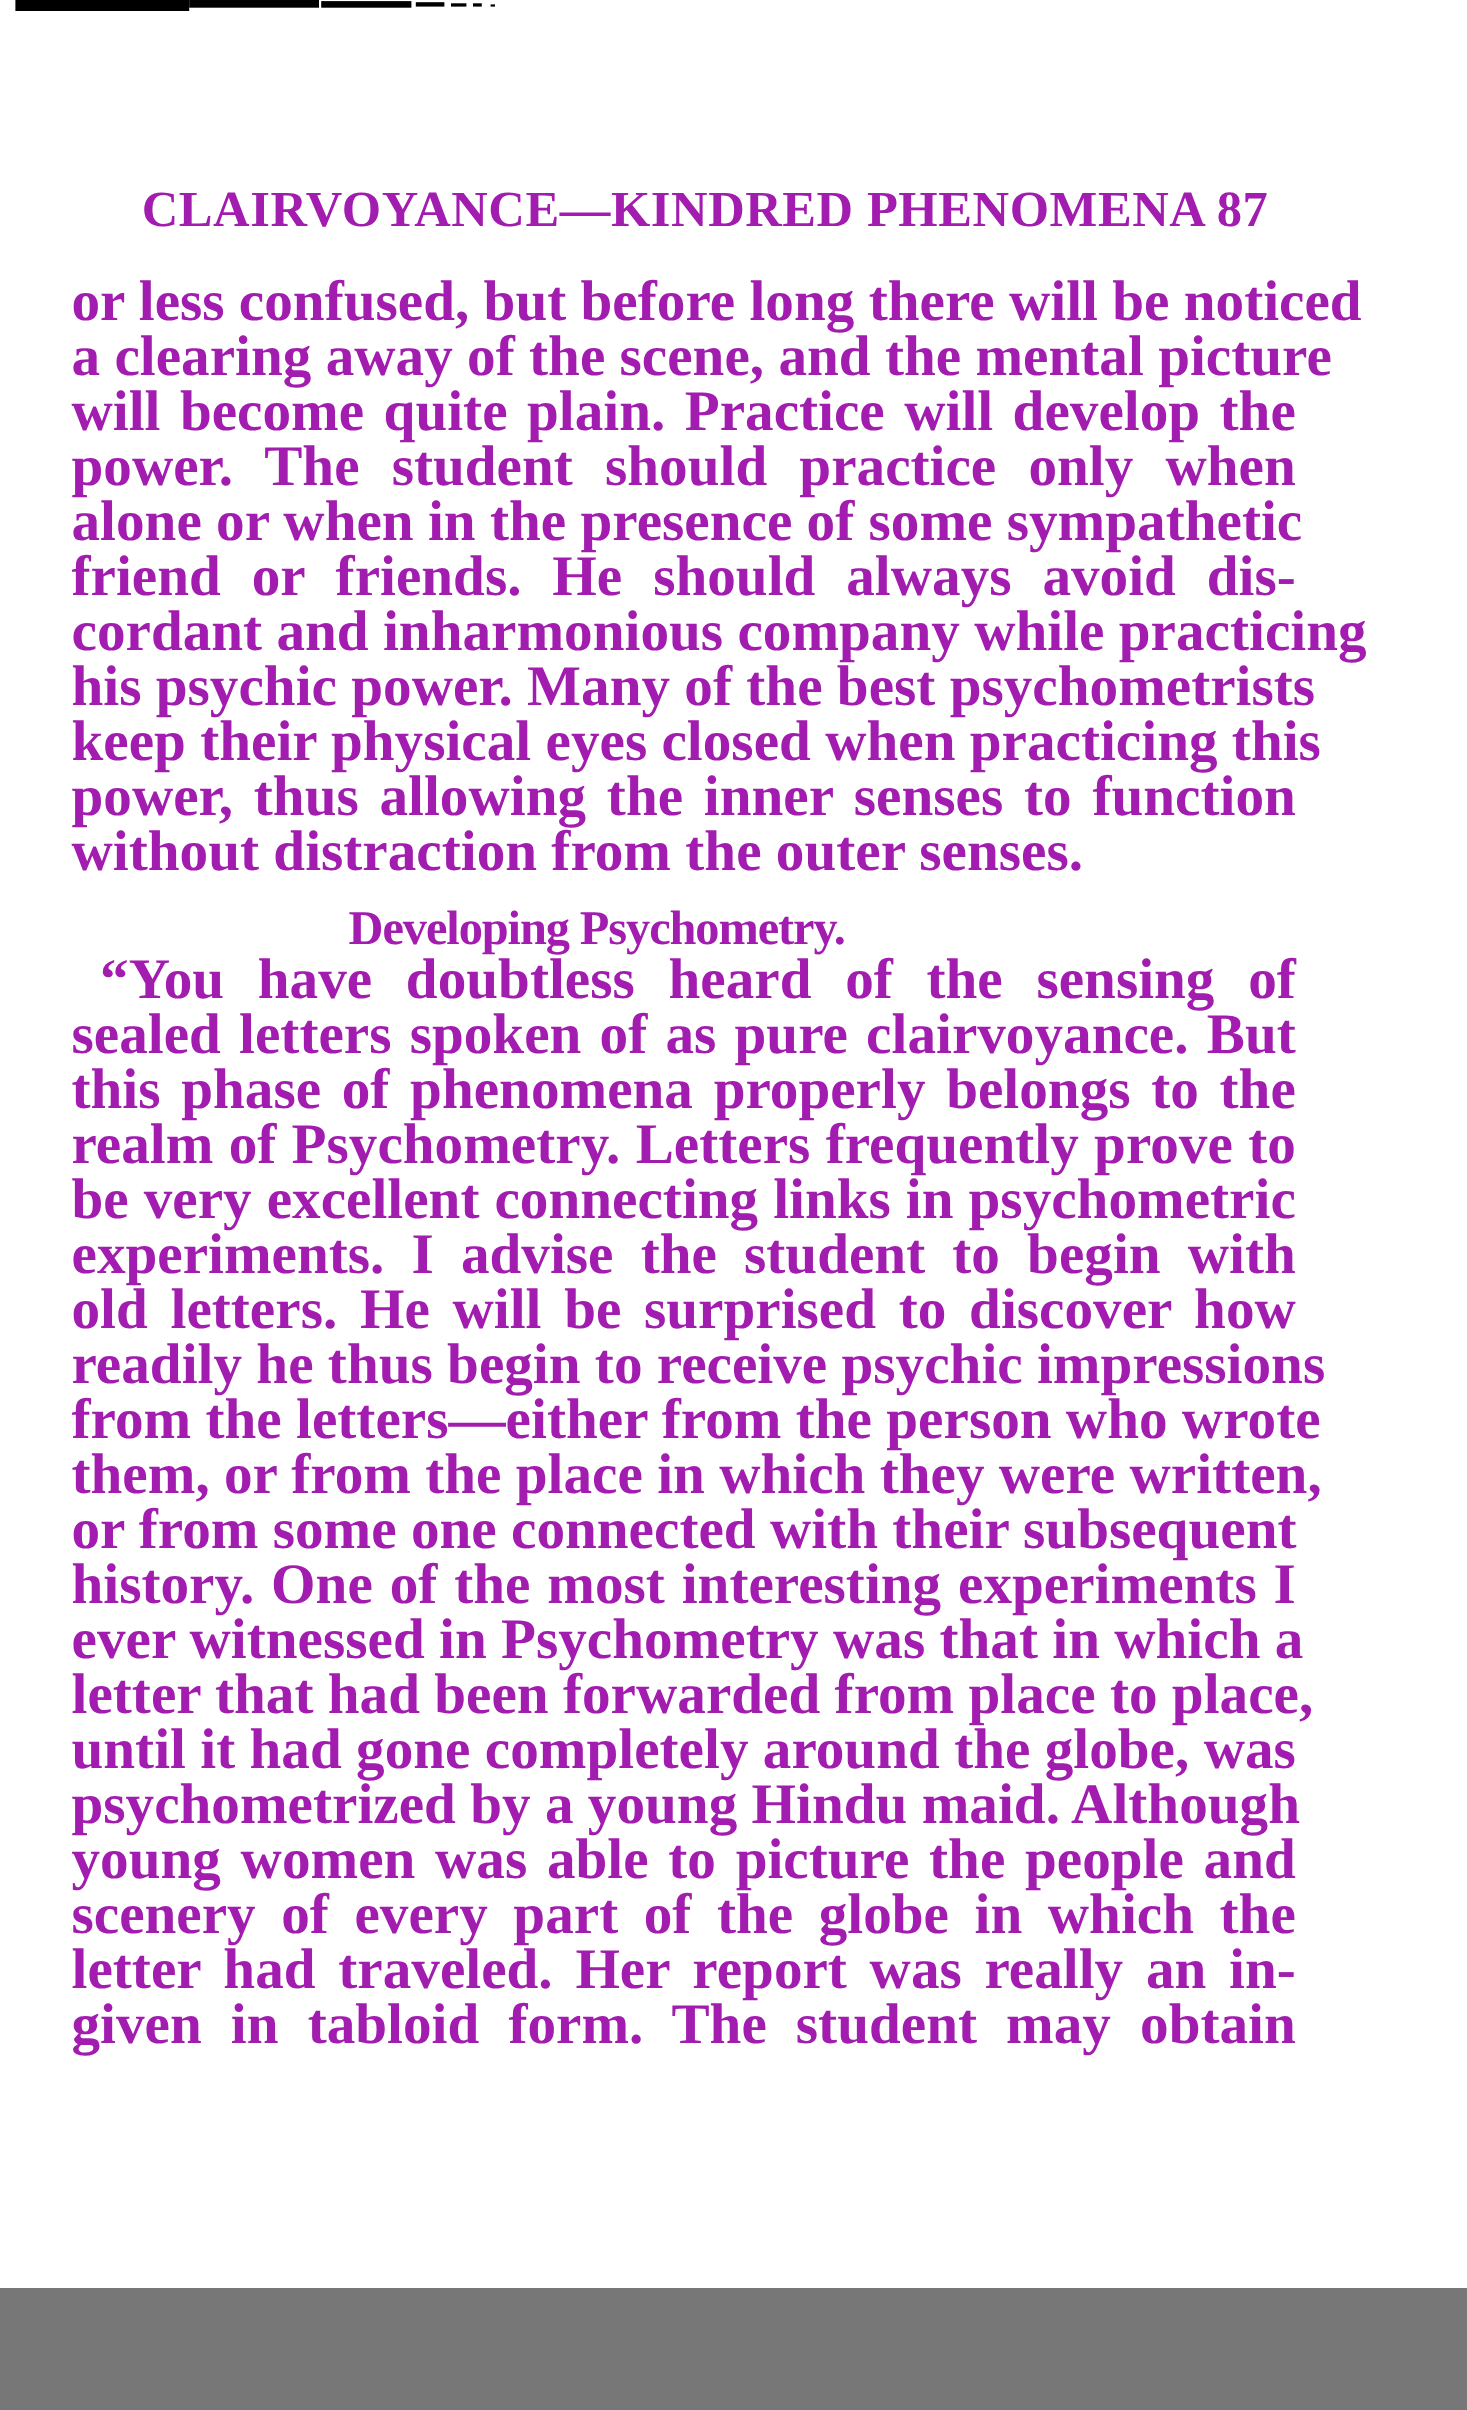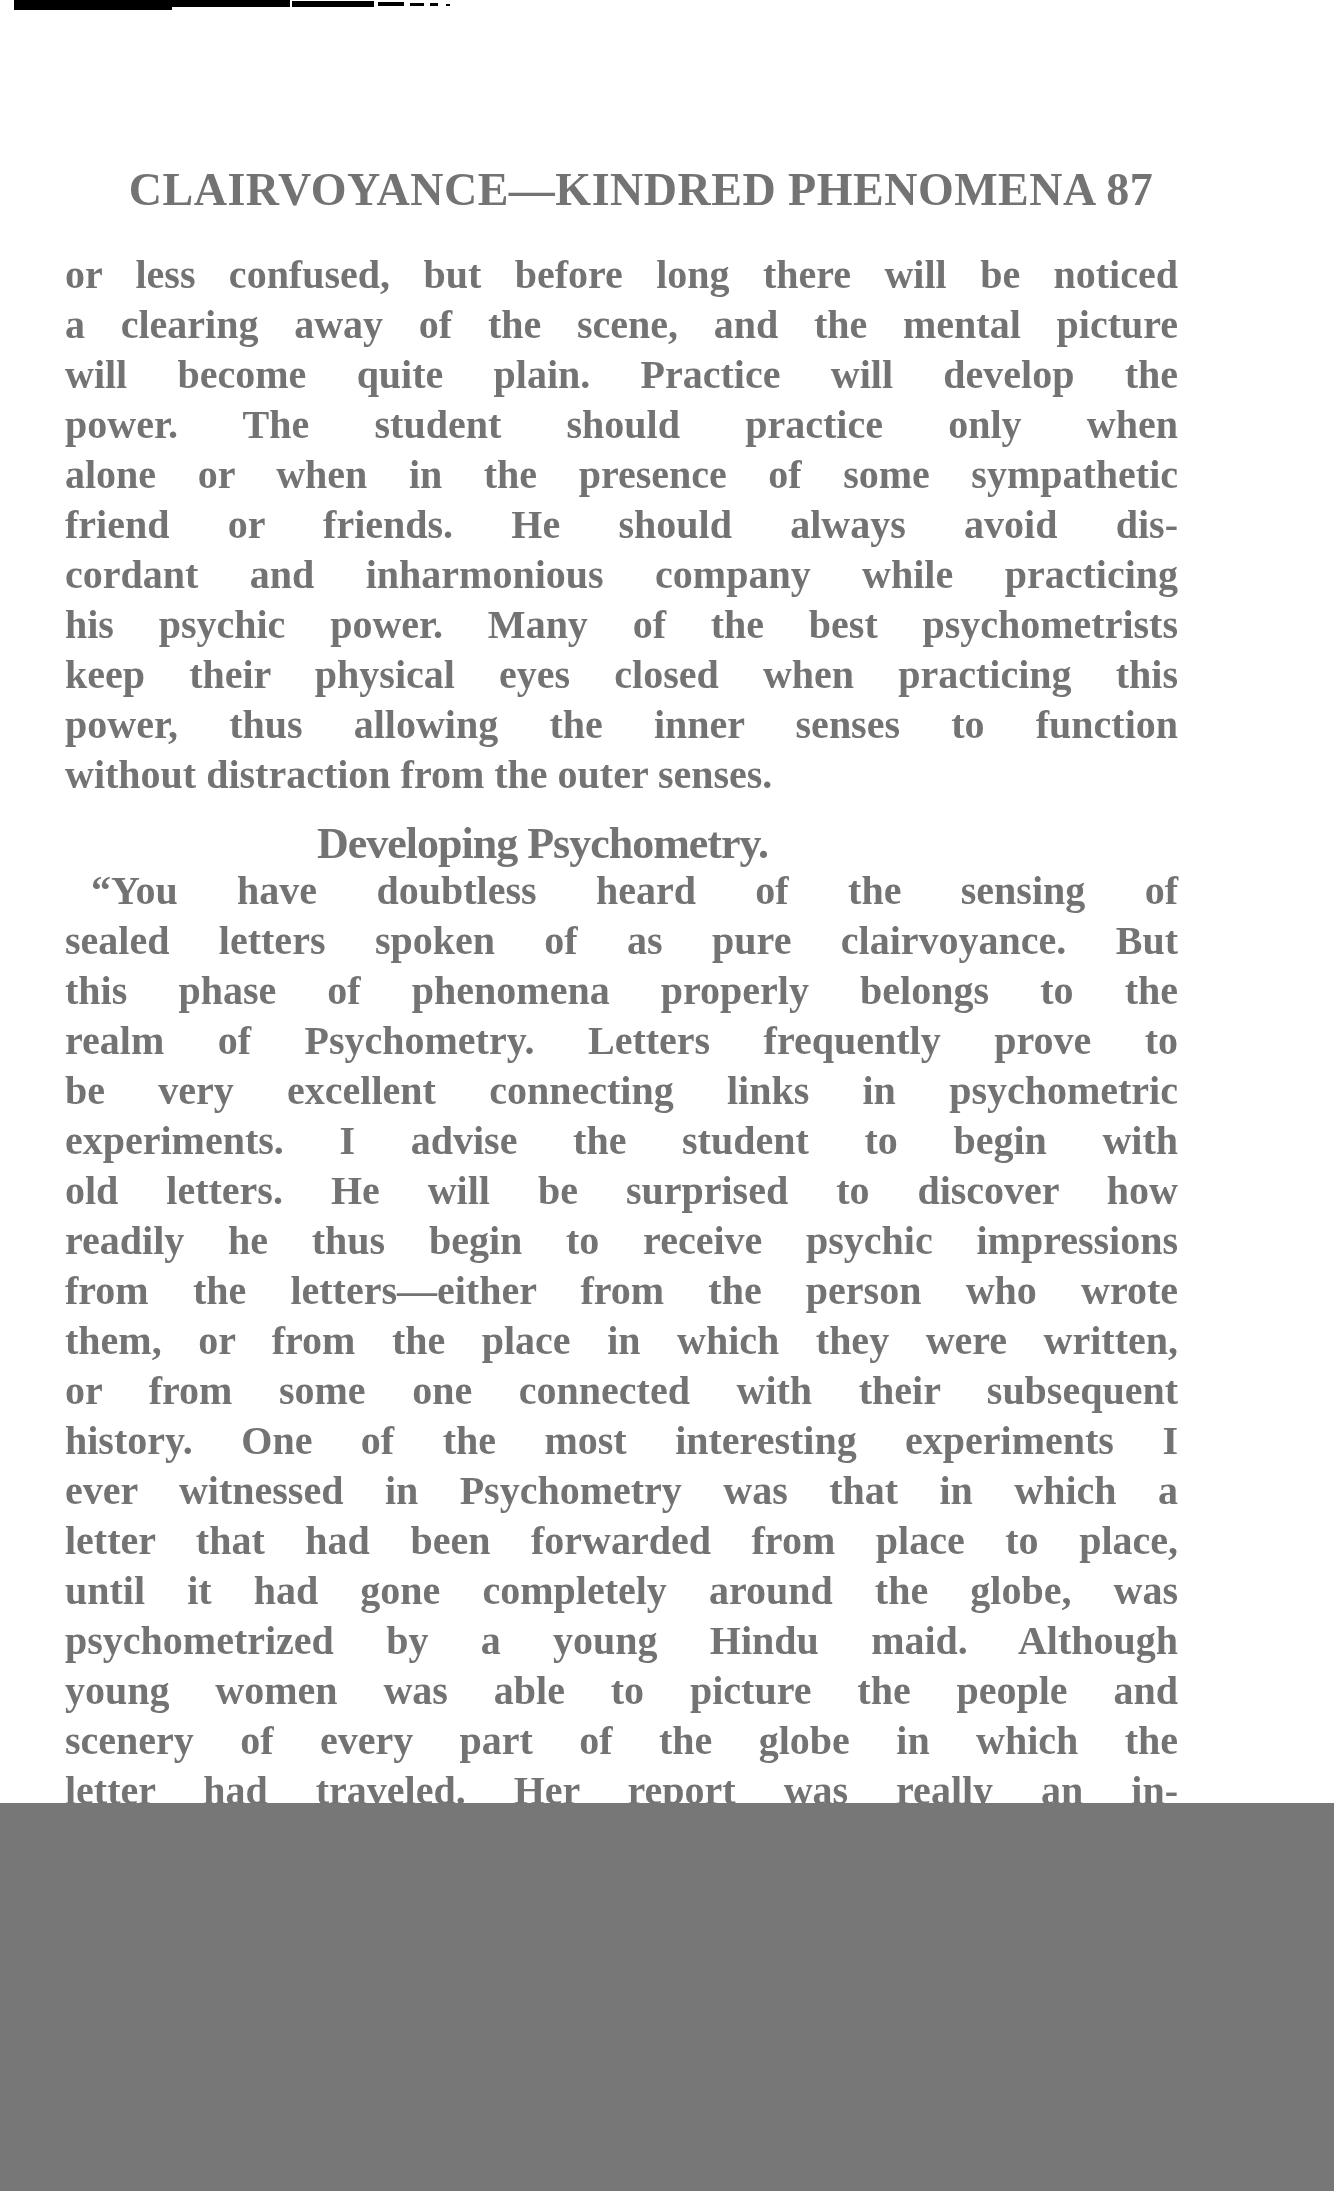--- a/index.html
+++ b/index.html
@@ -1,23 +1,23 @@
 <!DOCTYPE html>
 <html><head>
 <meta charset="utf-8">
 <style>
   html, body { margin: 0; padding: 0; }
   body { background: #777; }
   .page {
     position: relative;
     width: 1334px;
-    height: 1803px;
+    height: 2080px;
     margin: 0 auto;
     background: #ffffff;
-    color: #737373;
+    color: #a21caf;
     font-family: "Liberation Serif", serif;
     font-weight: bold;
     overflow: hidden;
   }
   .scan-artifact { position: absolute; left: 0; }
   .scan-artifact.top { top: 0; }
   .scan-artifact.bottom { top: 2166px; }
   .running-header {
     position: absolute;
     top: 163px;
@@ -37,21 +37,21 @@
     text-align: center;
     transform: translateX(-79px);
     font-size: 44px;
     letter-spacing: -1px;
     white-space: nowrap;
   }
   .para {
     position: absolute;
     left: 65px;
     width: 1113px;
-    font-size: 40px;
+    font-size: 52px;
   }
   .para-1 { top: 250px; }
   .para-2 { top: 866px; }
   .line {
     height: 50px;
     line-height: 50px;
     text-align: justify;
     text-align-last: justify;
     white-space: nowrap;
     overflow: visible;

